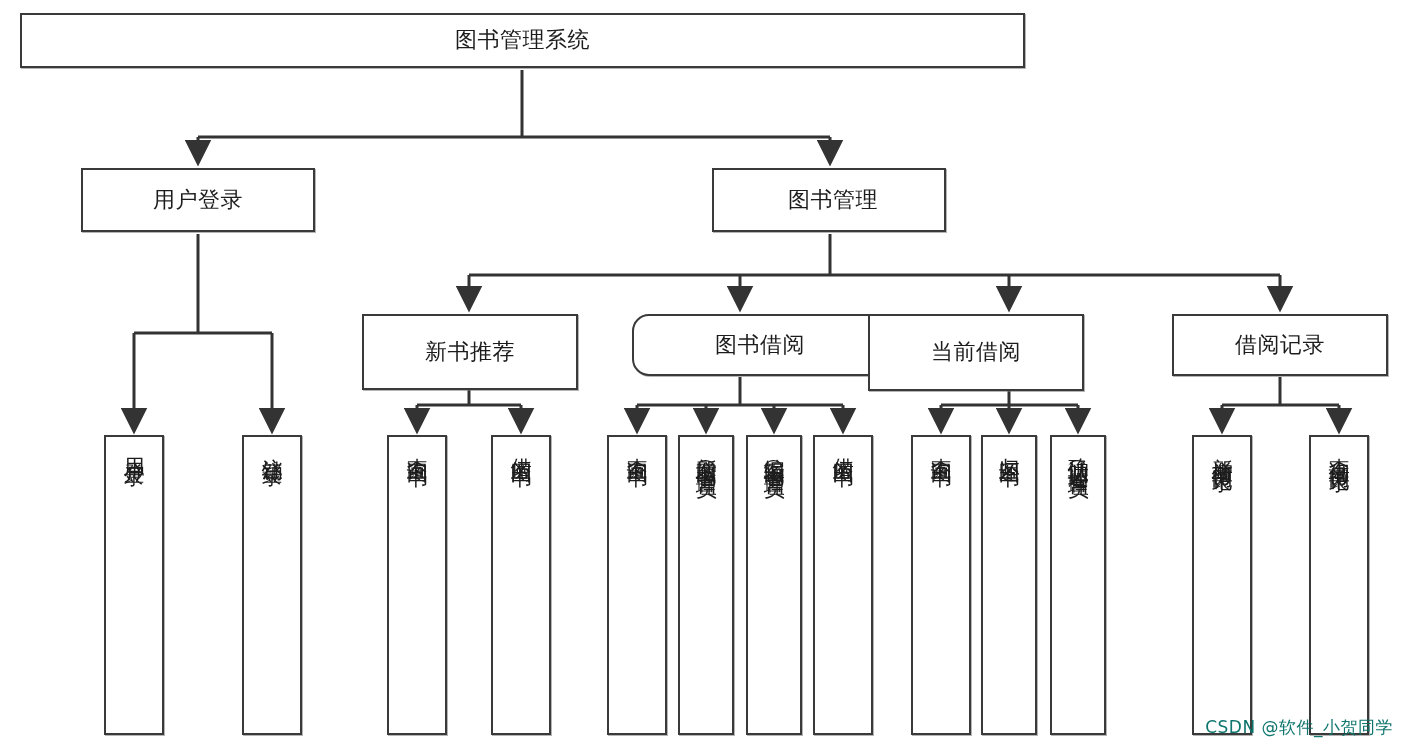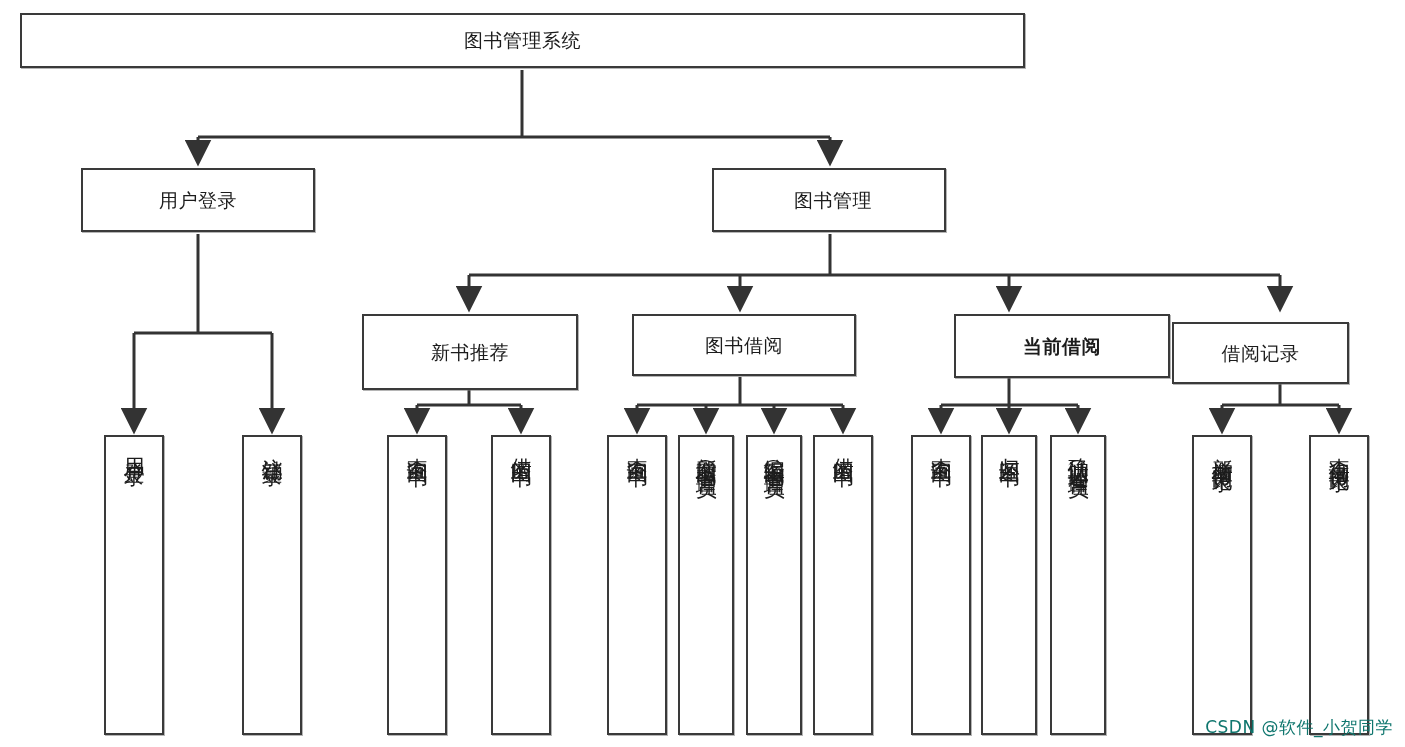--- a/index.html
+++ b/index.html
@@ -30,21 +30,21 @@
     box-sizing: border-box;
     background: #ffffff;
     border: 2px solid #3a3a3a;
     box-shadow: 1px 1px 0 0 rgba(120,120,120,0.55);
     display: flex;
     align-items: center;
     justify-content: center;
     color: #1c1c1c;
   }
   .node.horiz {
-    font-size: 19px;
+    font-size: 22px;
     letter-spacing: 0.5px;
     line-height: 1.2;
   }
   .node.vert {
     writing-mode: vertical-rl;
     text-orientation: upright;
     font-size: 21px;
     line-height: 1.35;
     letter-spacing: 3px;
     padding-top: 4px;
@@ -131,27 +131,27 @@
   <div class="node horiz" style="left:81px; top:168px; width:234px; height:64px;">
     <span>用户登录</span>
   </div>
   <div class="node horiz" style="left:712px; top:168px; width:234px; height:64px;padding-left:8px;">
     <span>图书管理</span>
   </div>
 
   <div class="node horiz" style="left:362px; top:314px; width:216px; height:76px;">
     <span>新书推荐</span>
   </div>
-  <div class="node horiz" style="left:632px; top:314px; width:224px; height:62px;">
+  <div class="node horiz" style="left:632px; top:314px; width:256px; height:62px;border-radius:17px;">
     <span>图书借阅</span>
   </div>
-  <div class="node horiz" style="left:954px; top:314px; width:216px; height:64px;font-weight:bold;">
+  <div class="node horiz" style="left:868px; top:314px; width:216px; height:77px;">
     <span>当前借阅</span>
   </div>
-  <div class="node horiz" style="left:1172px; top:314px; width:177px; height:62px;margin-top:8px;">
+  <div class="node horiz" style="left:1172px; top:314px; width:216px; height:62px;">
     <span>借阅记录</span>
   </div>
 
   <div class="node vert" style="left:104px; top:435px; width:60px; height:300px;">
     <span class="vlabel">用户登录</span>
   </div>
   <div class="node vert" style="left:242px; top:435px; width:60px; height:300px;">
     <span class="vlabel">注销登录</span>
   </div>
 

